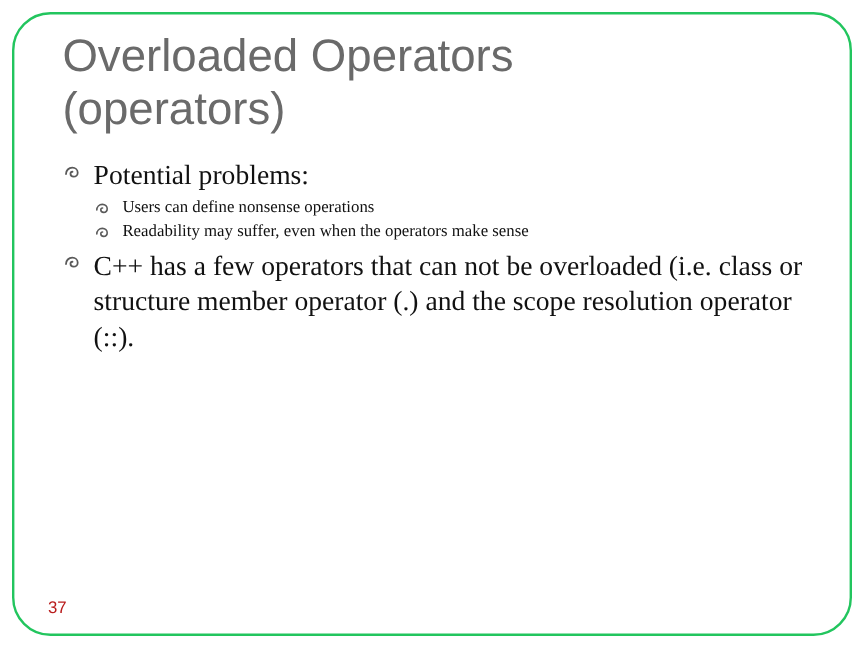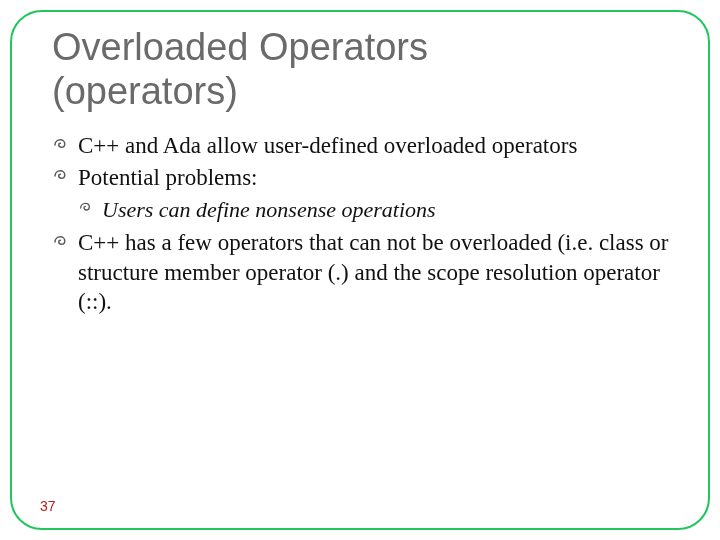--- a/index.html
+++ b/index.html
@@ -44,23 +44,22 @@
   }
   ul.top > li {
     position: relative;
     padding-left: 26px;
     margin-bottom: 2px;
   }
   ul.sub {
     list-style: none;
     margin: 4px 0 4px 0;
     padding: 0;
-    font-size: 22px;
+    font-size: 14px;
     line-height: 1.28;
-    font-style: italic;
   }
   ul.sub > li {
     position: relative;
     padding-left: 24px;
     margin-bottom: 2px;
   }
   .swirl {
     position: absolute;
     left: 0;
     top: 0.18em;
@@ -98,37 +97,37 @@
       <span>(operators)</span>
     </h1>
 
     <ul class="top">
       <li>
         <span class="swirl">
           <svg viewBox="0 0 24 24">
               <path d="M4 12c0-4 3-7 7-7 3.5 0 6 2.5 6 5.5 0 2.6-2 4.5-4.5 4.5-2 0-3.5-1.5-3.5-3.2 0-1.4 1-2.3 2.2-2.3" fill="none" stroke="currentColor" stroke-width="2" stroke-linecap="round"></path>
             </svg>
         </span>
-        <span>C++ and Ada allow user-defined overloaded operators</span>
-      </li>
-      <li>
-        <span class="swirl">
-          <svg viewBox="0 0 24 24">
-              <path d="M4 12c0-4 3-7 7-7 3.5 0 6 2.5 6 5.5 0 2.6-2 4.5-4.5 4.5-2 0-3.5-1.5-3.5-3.2 0-1.4 1-2.3 2.2-2.3" fill="none" stroke="currentColor" stroke-width="2" stroke-linecap="round"></path>
-            </svg>
-        </span>
         <span>Potential problems:</span>
         <ul class="sub">
           <li>
             <span class="swirl">
               <svg viewBox="0 0 24 24">
                   <path d="M4 12c0-4 3-7 7-7 3.5 0 6 2.5 6 5.5 0 2.6-2 4.5-4.5 4.5-2 0-3.5-1.5-3.5-3.2 0-1.4 1-2.3 2.2-2.3" fill="none" stroke="currentColor" stroke-width="2" stroke-linecap="round"></path>
                 </svg>
             </span>
             <span>Users can define nonsense operations</span>
+          </li>
+          <li>
+            <span class="swirl">
+              <svg viewBox="0 0 24 24">
+                  <path d="M4 12c0-4 3-7 7-7 3.5 0 6 2.5 6 5.5 0 2.6-2 4.5-4.5 4.5-2 0-3.5-1.5-3.5-3.2 0-1.4 1-2.3 2.2-2.3" fill="none" stroke="currentColor" stroke-width="2" stroke-linecap="round"></path>
+                </svg>
+            </span>
+            <span>Readability may suffer, even when the operators make sense</span>
           </li>
         </ul>
       </li>
       <li>
         <span class="swirl">
           <svg viewBox="0 0 24 24">
               <path d="M4 12c0-4 3-7 7-7 3.5 0 6 2.5 6 5.5 0 2.6-2 4.5-4.5 4.5-2 0-3.5-1.5-3.5-3.2 0-1.4 1-2.3 2.2-2.3" fill="none" stroke="currentColor" stroke-width="2" stroke-linecap="round"></path>
             </svg>
         </span>
         <span>C++ has a few operators that can not be overloaded (i.e. class or structure member operator (.) and the scope resolution operator (::).</span>

